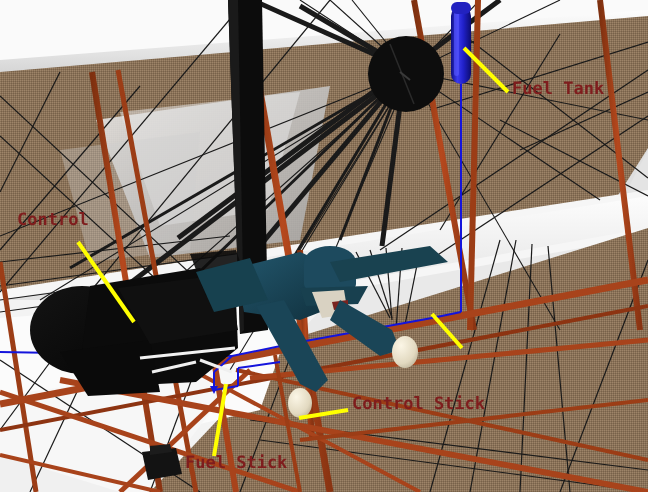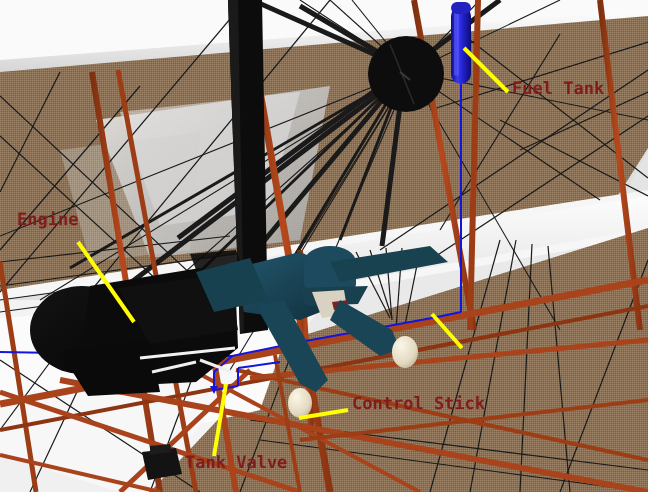--- a/index.html
+++ b/index.html
@@ -278,18 +278,18 @@
   </svg>
 
   <svg class="layer" viewBox="0 0 648 492">
     <line id="leader-engine" stroke="#ffff00" stroke-width="4" x1="78" y1="242" x2="134" y2="322"></line>
     <line id="leader-fuel-tank" stroke="#ffff00" stroke-width="4" x1="464" y1="48" x2="508" y2="92"></line>
     <line id="leader-fuel-line" stroke="#ffff00" stroke-width="4" x1="432" y1="314" x2="462" y2="348"></line>
     <line id="leader-control-stick" stroke="#ffff00" stroke-width="4" x1="299" y1="418" x2="348" y2="410"></line>
     <line id="leader-fuel-valve" stroke="#ffff00" stroke-width="4" x1="226" y1="384" x2="214" y2="456"></line>
   </svg>
 
-  <div class="label" id="label-engine" style="left: 17px; top: 212px;">Engine</div>
+  <div class="label" id="label-engine" style="left: 17px; top: 212px;">Control</div>
   <div class="label" id="label-fuel-tank" style="left: 512px; top: 81px;">Fuel Tank</div>
   <div class="label" id="label-control-stick" style="left: 352px; top: 396px;">Control Stick</div>
-  <div class="label" id="label-fuel-valve" style="left: 185px; top: 455px;">Tank Valve</div>
+  <div class="label" id="label-fuel-valve" style="left: 185px; top: 455px;">Fuel Stick</div>
 
 </div>
 
 </body></html>

